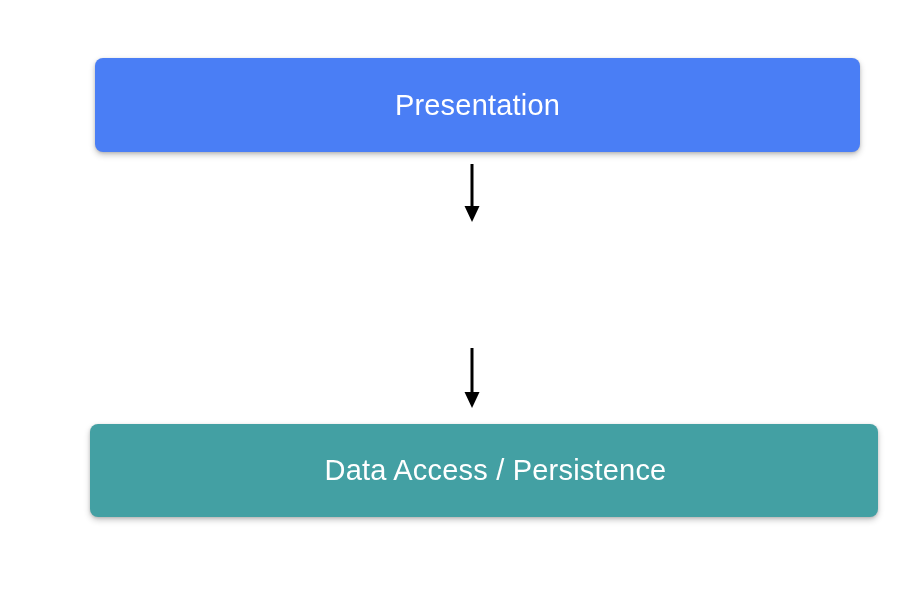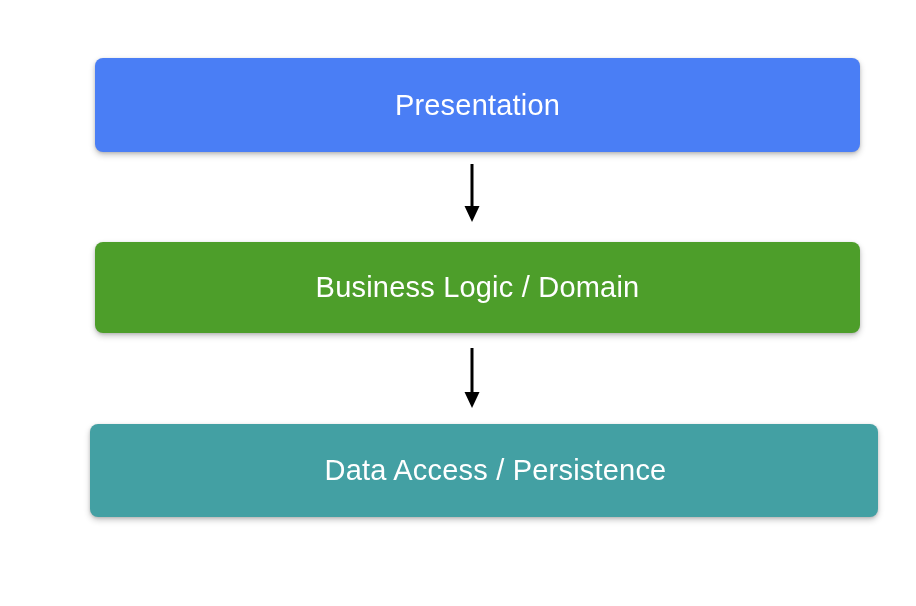--- a/index.html
+++ b/index.html
@@ -85,23 +85,20 @@
     <span class="layer-label">Presentation</span>
   </div>
 
   <div class="connector" id="connector-1">
     <svg viewBox="0 0 30 60" xmlns="http://www.w3.org/2000/svg" aria-hidden="true">
       <line x1="15" y1="0" x2="15" y2="44" stroke="#000000" stroke-width="3"></line>
       <polygon points="15,58 7.5,42 22.5,42" fill="#000000"></polygon>
     </svg>
   </div>
 
-  <div class="layer-box" id="box-business-logic" style="background:#4d9e2a">
-    <span class="layer-label">Business Logic / Domain</span>
-  </div>
 
   <div class="connector" id="connector-2">
     <svg viewBox="0 0 30 62" xmlns="http://www.w3.org/2000/svg" aria-hidden="true">
       <line x1="15" y1="0" x2="15" y2="46" stroke="#000000" stroke-width="3"></line>
       <polygon points="15,60 7.5,44 22.5,44" fill="#000000"></polygon>
     </svg>
   </div>
 
   <div class="layer-box" id="box-data-access" style="background:#43a0a3">
     <span class="layer-label">Data Access / Persistence</span>

